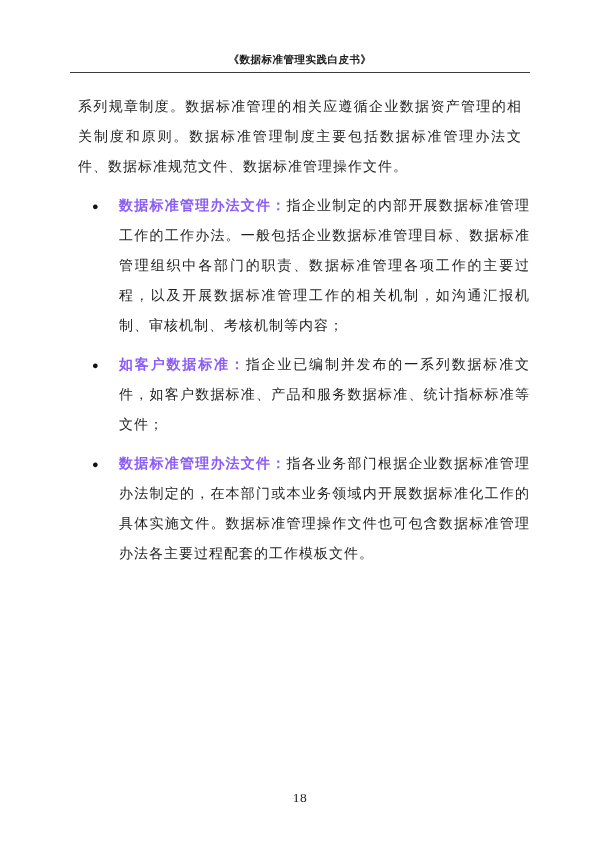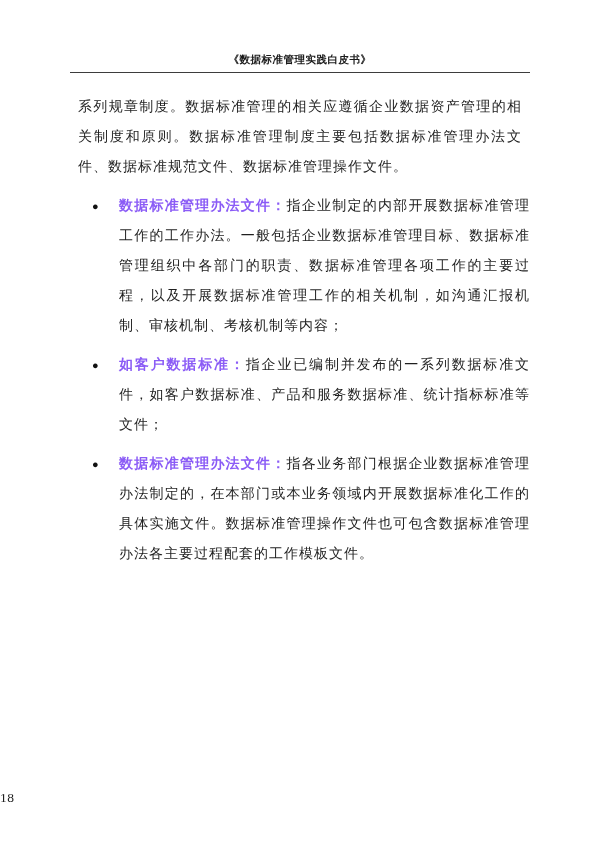--- a/index.html
+++ b/index.html
@@ -68,20 +68,21 @@
   .bullet-label {
     font-weight: bold;
     color: #8b5cf6;
   }
   
   .page-number {
     position: absolute;
     top: 790px;
     left: 0;
     width: 600px;
+    text-align: center;
     font-size: 13.5px;
     letter-spacing: 0.5px;
     color: #1f1f1f;
   }
 </style>
 </head>
 <body>
 
 <div class="page">
 

